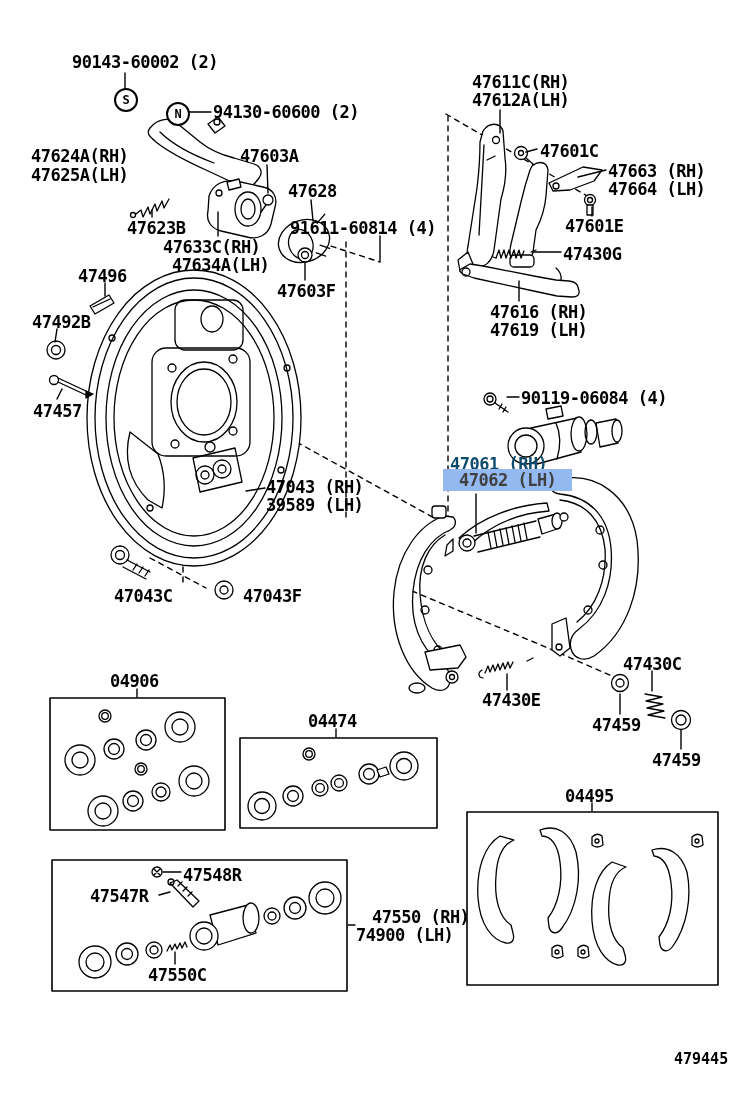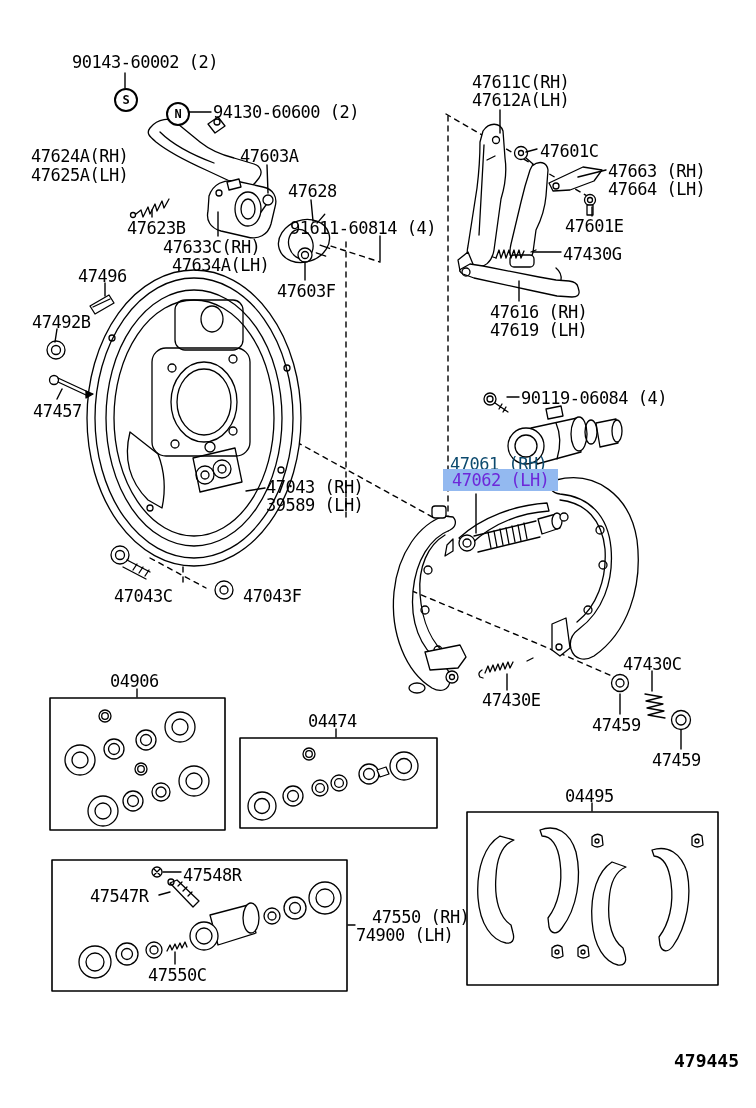--- a/index.html
+++ b/index.html
@@ -1,26 +1,26 @@
 <!DOCTYPE html>
 <html><head>
 <meta charset="utf-8">
 <style>
   html,body{margin:0;padding:0;background:#fff;}
   #stage{position:relative;width:756px;height:1108px;background:#fff;overflow:hidden;
          font-family:"DejaVu Sans Mono",monospace;}
   #art{position:absolute;left:0;top:0;}
-  .lbl{position:absolute;font-weight:normal;font-size:17px;line-height:18px;
+  .lbl{position:absolute;font-weight:bold;font-size:17px;line-height:18px;
        letter-spacing:-0.5px;color:#000;white-space:pre;}
   .navy{color:#0c4a6e;}
-  .hl{background:#93b9f0;color:#6d28d9;padding:2px 9px;}
+  .hl{background:#93b9f0;color:#404040;padding:2px 16px;}
   .callout{position:absolute;width:20px;height:20px;border:2px solid #000;border-radius:50%;
            display:flex;align-items:center;justify-content:center;
            font-weight:bold;font-size:12px;color:#000;background:#fff;}
-  .docnum{position:absolute;font-weight:bold;font-size:18px;color:#000;}
+  .docnum{position:absolute;font-weight:bold;font-size:15px;color:#000;}
 </style>
 </head>
 <body>
 
 <div id="stage">
 
 <svg id="art" width="756" height="1108" viewBox="0 0 756 1108" fill="none" stroke="#000" stroke-width="1.3" stroke-linecap="round" stroke-linejoin="round">
 
   <g stroke-dasharray="5,5" stroke-width="1.4">
     <path d="M346,242 V522"></path>

